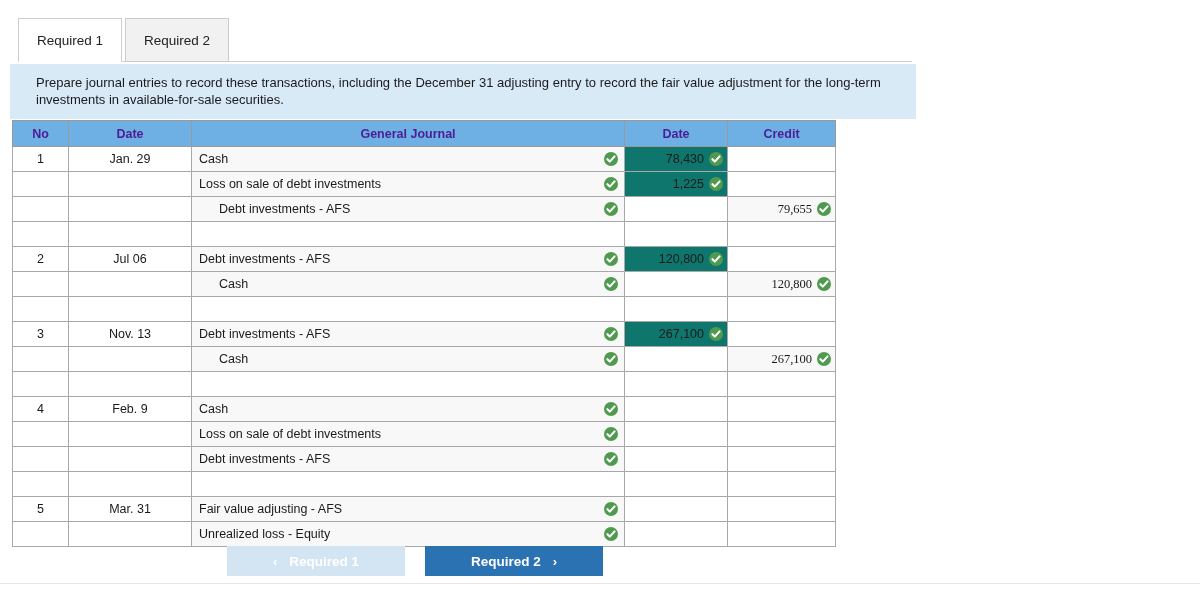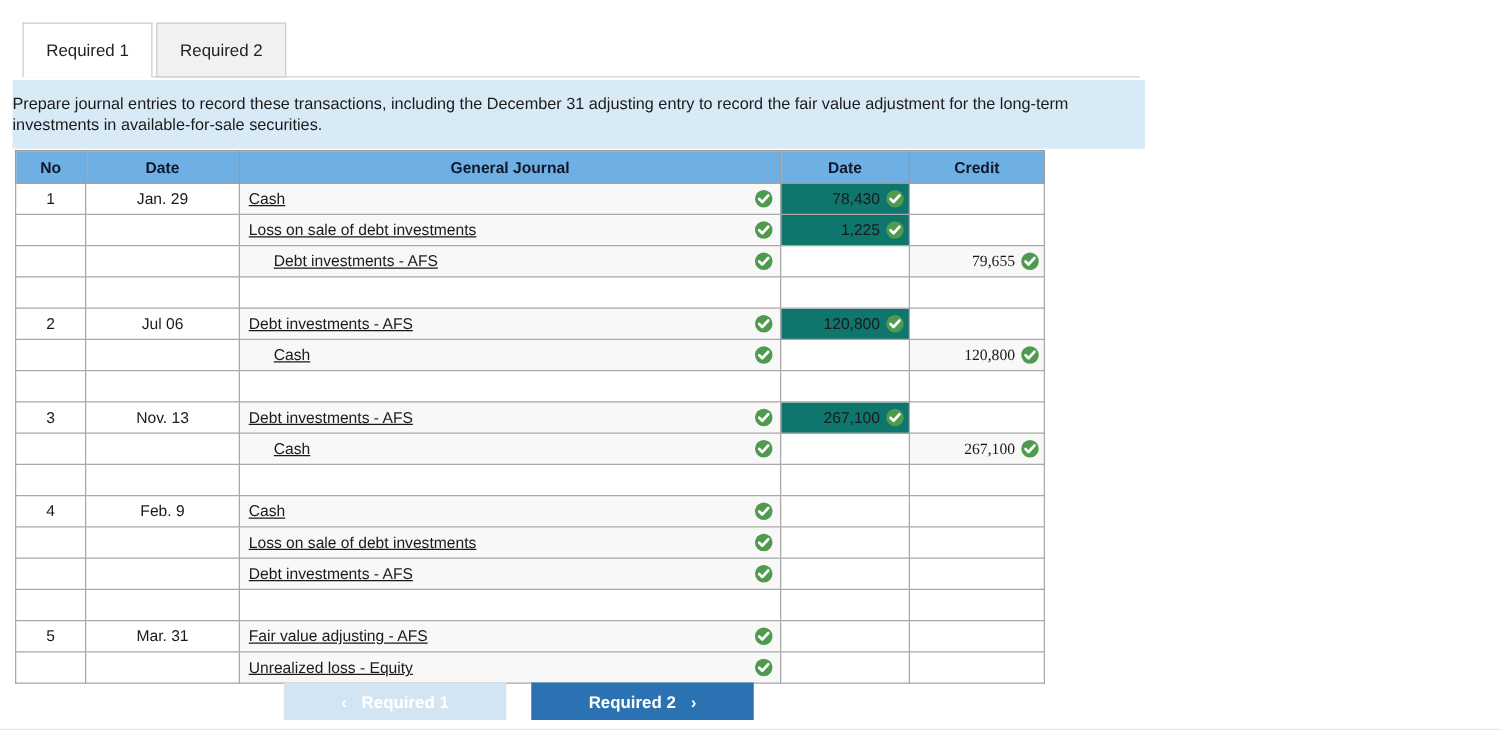--- a/index.html
+++ b/index.html
@@ -56,21 +56,21 @@
   }
 
   
   .banner {
     position: absolute;
     left: 10px;
     top: 64px;
     width: 906px;
     box-sizing: border-box;
     background: #d9eaf7;
-    padding: 10px 12px 11px 0;
+    padding: 10px 12px 11px 26px;
     font-size: 13px;
     line-height: 17px;
     color: #1a1a1a;
   }
 
   
   .journal {
     position: absolute;
     left: 12px;
     top: 120px;
@@ -78,21 +78,21 @@
     border-collapse: collapse;
     table-layout: fixed;
     font-size: 12.5px;
   }
   .journal th {
     background: #6fb0e4;
     border: 1px solid #9a9a9a;
     height: 25px;
     font-size: 12.5px;
     font-weight: bold;
-    color: #0f172a;
+    color: #4c1d95;
     text-align: center;
     padding: 0;
   }
   .journal td {
     border: 1px solid #a8a8a8;
     height: 24px;
     padding: 0;
     background: #ffffff;
     vertical-align: middle;
   }
@@ -107,21 +107,20 @@
   tr.spacer td.c-debit,
   tr.spacer td.c-credit { background: #ffffff !important; }
 
   td.blank { background: #ffffff !important; }
 
   .jcell {
     display: flex;
     align-items: center;
     justify-content: space-between;
     height: 24px;
-    text-decoration: underline;
   }
   .jtext { white-space: nowrap; }
   .jtext.indent { padding-left: 20px; }
 
   .amtcell {
     display: flex;
     align-items: center;
     justify-content: flex-end;
     height: 24px;
     gap: 5px;

